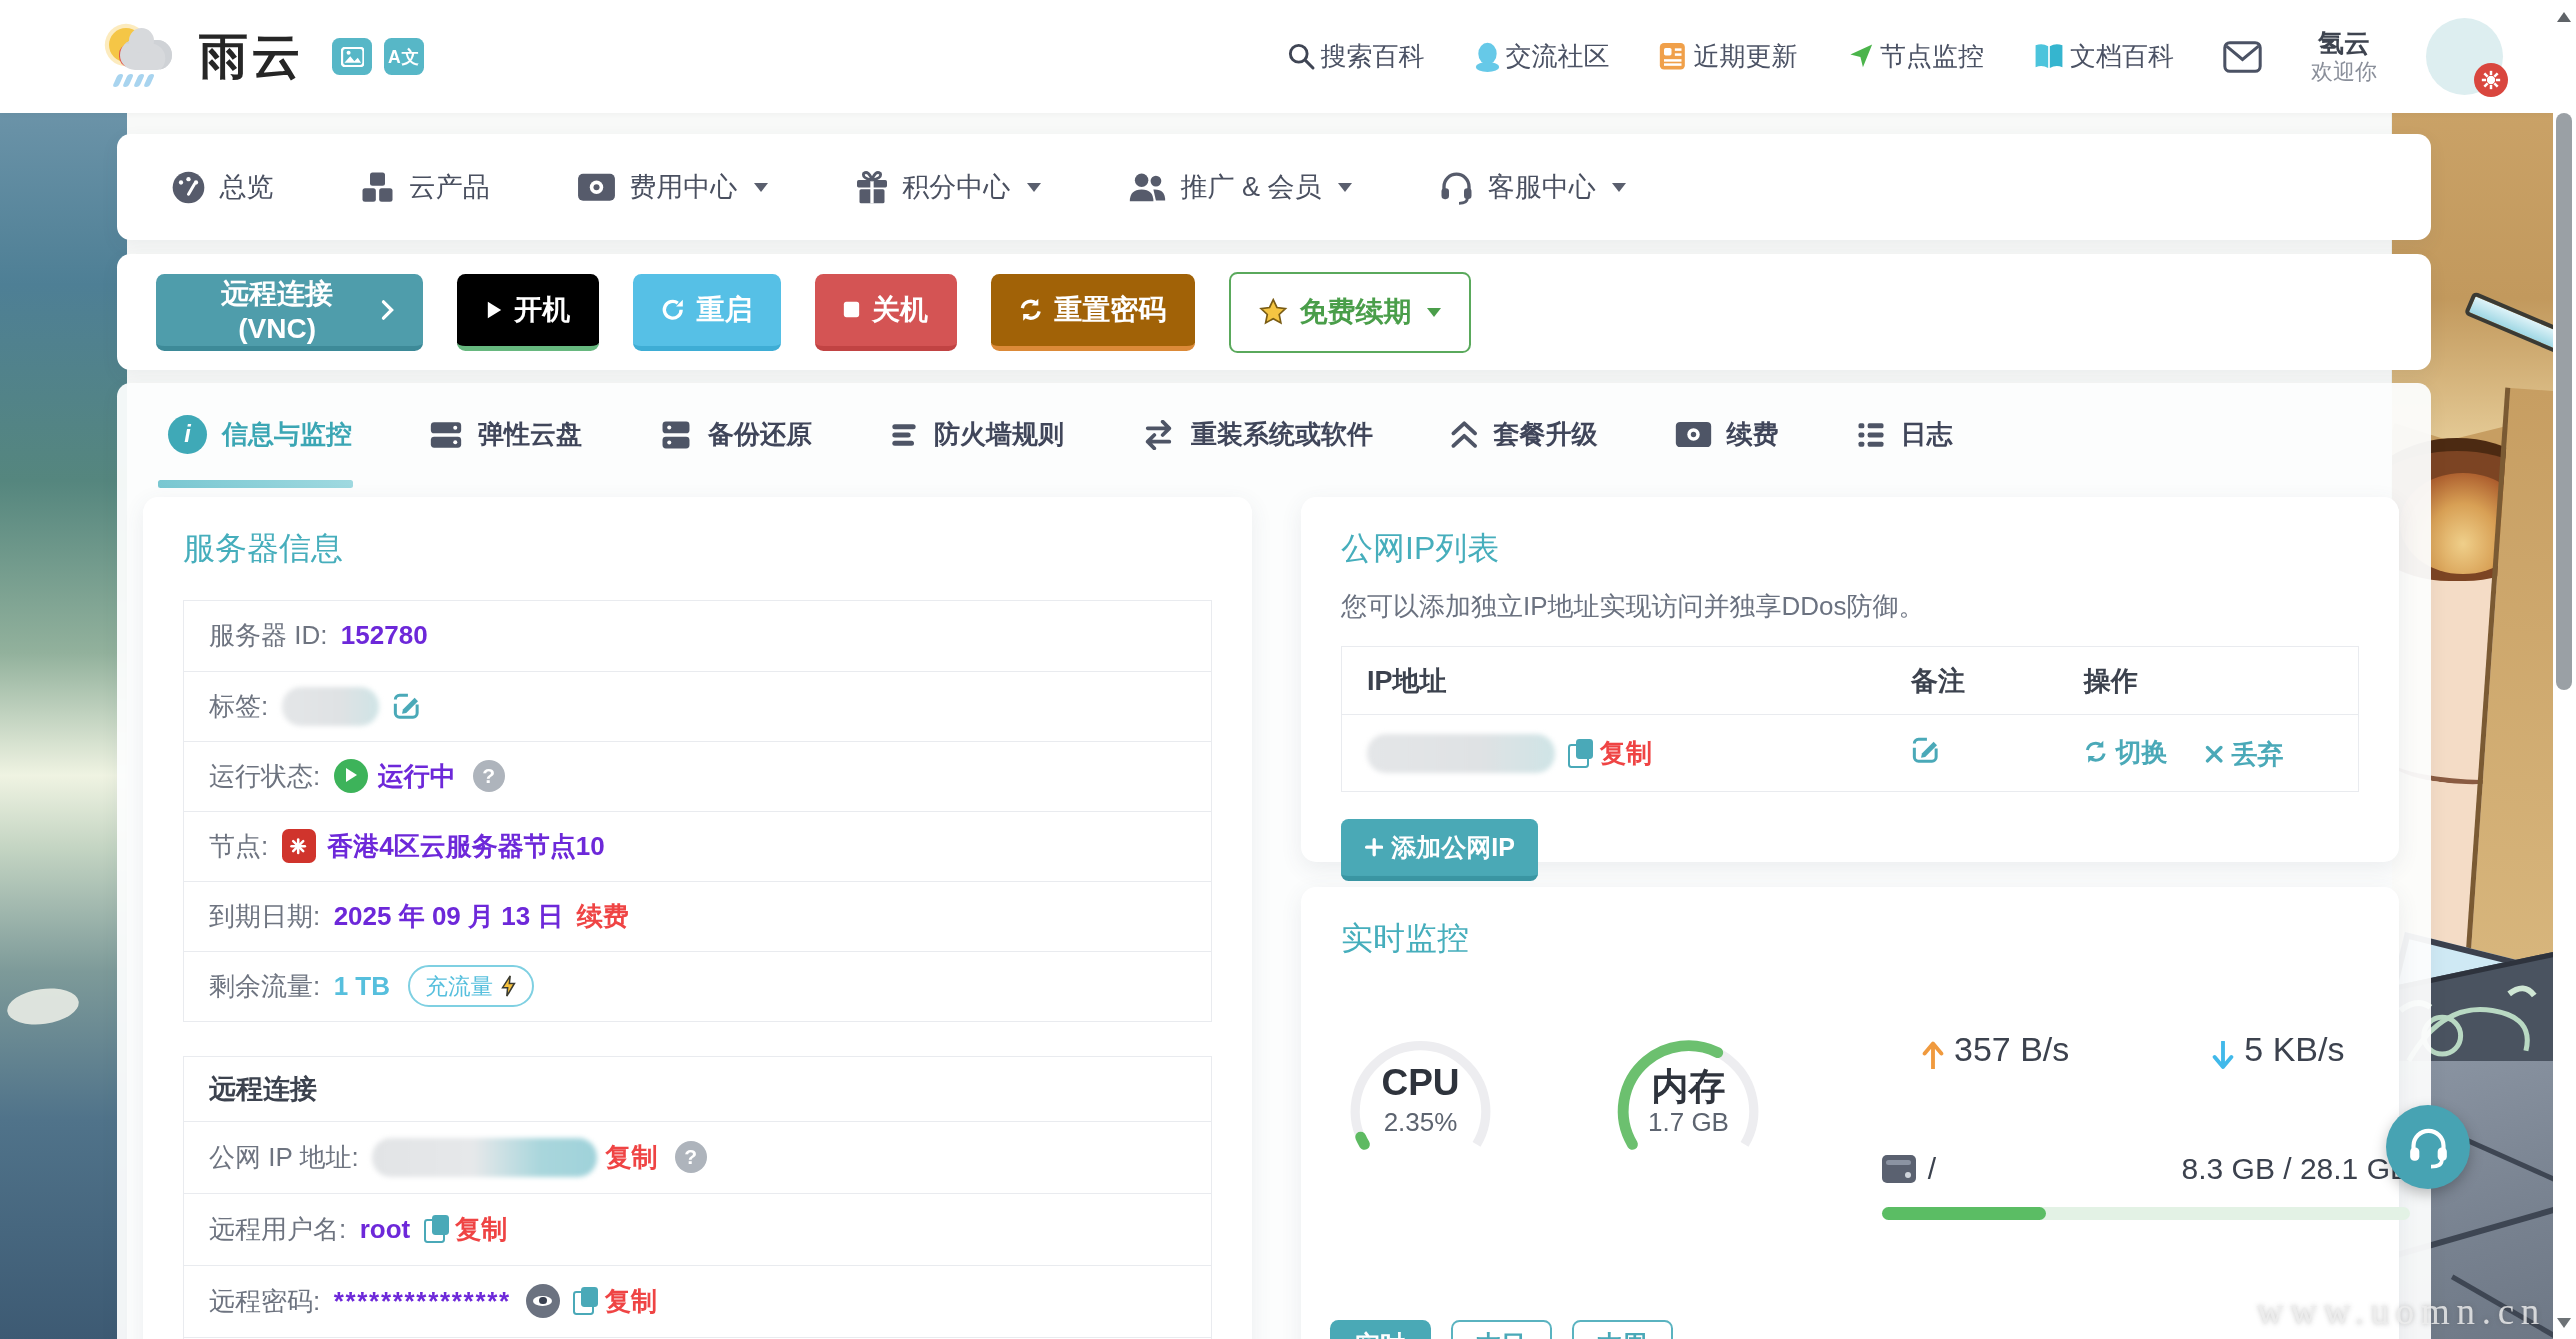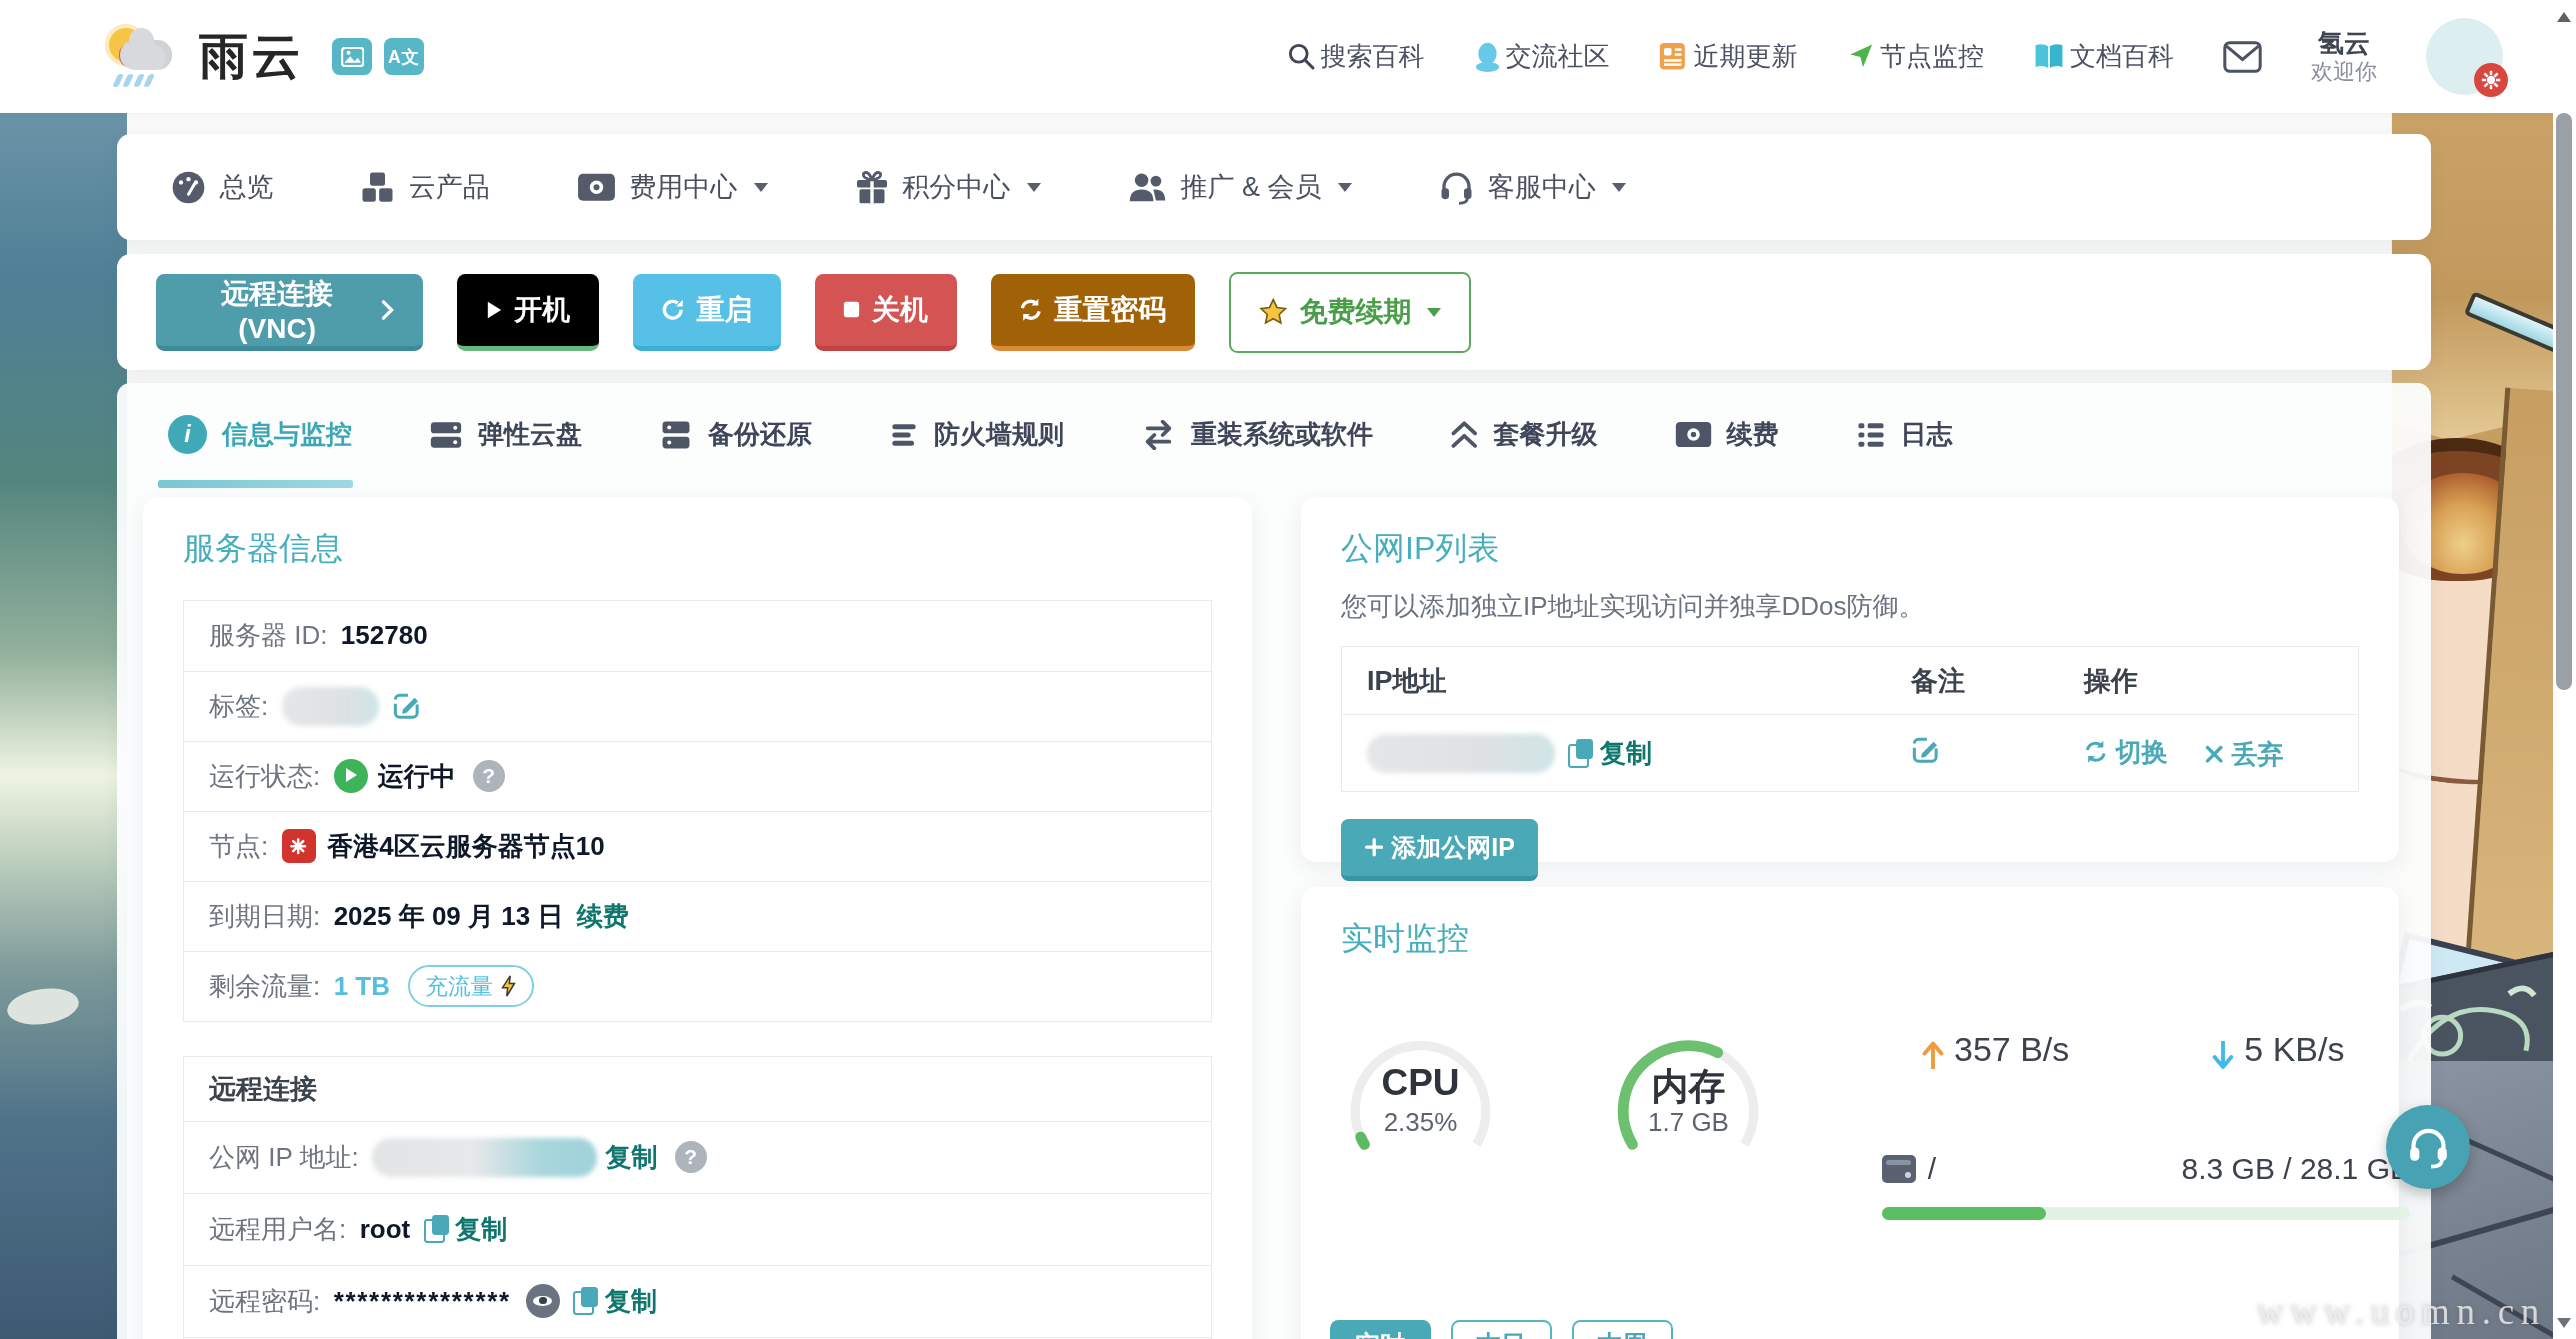--- a/index.html
+++ b/index.html
@@ -111,22 +111,22 @@
   .panel { position:absolute; background:#fff; border-radius:15px; box-shadow:0 6.7px 22px rgba(70,80,100,.09); z-index:4; }
   .left-panel { left:143px; top:497px; width:1109px; height:922px; padding:30px 40px; }
   .ip-panel   { left:1301px; top:497px; width:1098px; height:365px; padding:30px 40px; }
   .mon-panel  { left:1301px; top:887px; width:1098px; height:604px; padding:30px 40px; }
   .panel-title { font-size:32px; color:#46aebc; font-weight:500; }
 
   .itable { border:0.8px solid #e9ebef; margin-top:28.5px; }
   .irow { display:flex; align-items:center; height:70px; padding:0 25px; border-top:0.8px solid #e9ebef; font-size:26px; }
   .irow:first-child { border-top:none; }
   .ilabel { color:#6e7480; margin-right:13.4px; white-space:nowrap; }
-  .ivalue { color:#0f172a; font-weight:700; }
-  .link { color:#0f766e; font-weight:700; cursor:pointer; }
+  .ivalue { color:#6d28d9; font-weight:700; }
+  .link { color:#ef4444; font-weight:700; cursor:pointer; }
   .cyan { color:#56bfdd; font-weight:700; }
   .rtable { margin-top:34px; }
   .rtable .irow { height:72px; }
   .rtable .irow.head { height:64px; font-weight:700; color:#3c424e; font-size:27px; }
 
   .blur-pill { display:inline-block; height:39px; border-radius:19px; filter:blur(2.5px);
     background:linear-gradient(90deg,#e4e6e8 0%,#dfe2e4 60%,#cfe4e6 100%); vertical-align:middle; }
   .blur-ip { width:225px; background:linear-gradient(90deg,#e2e4e6 0%,#e6e8ea 45%,#a9d6dc 75%,#9fd2da 100%); }
 
   .badge-traffic { display:inline-flex; align-items:center; gap:6.7px; border:2.5px solid #7fd0e2; color:#56bfdd;

